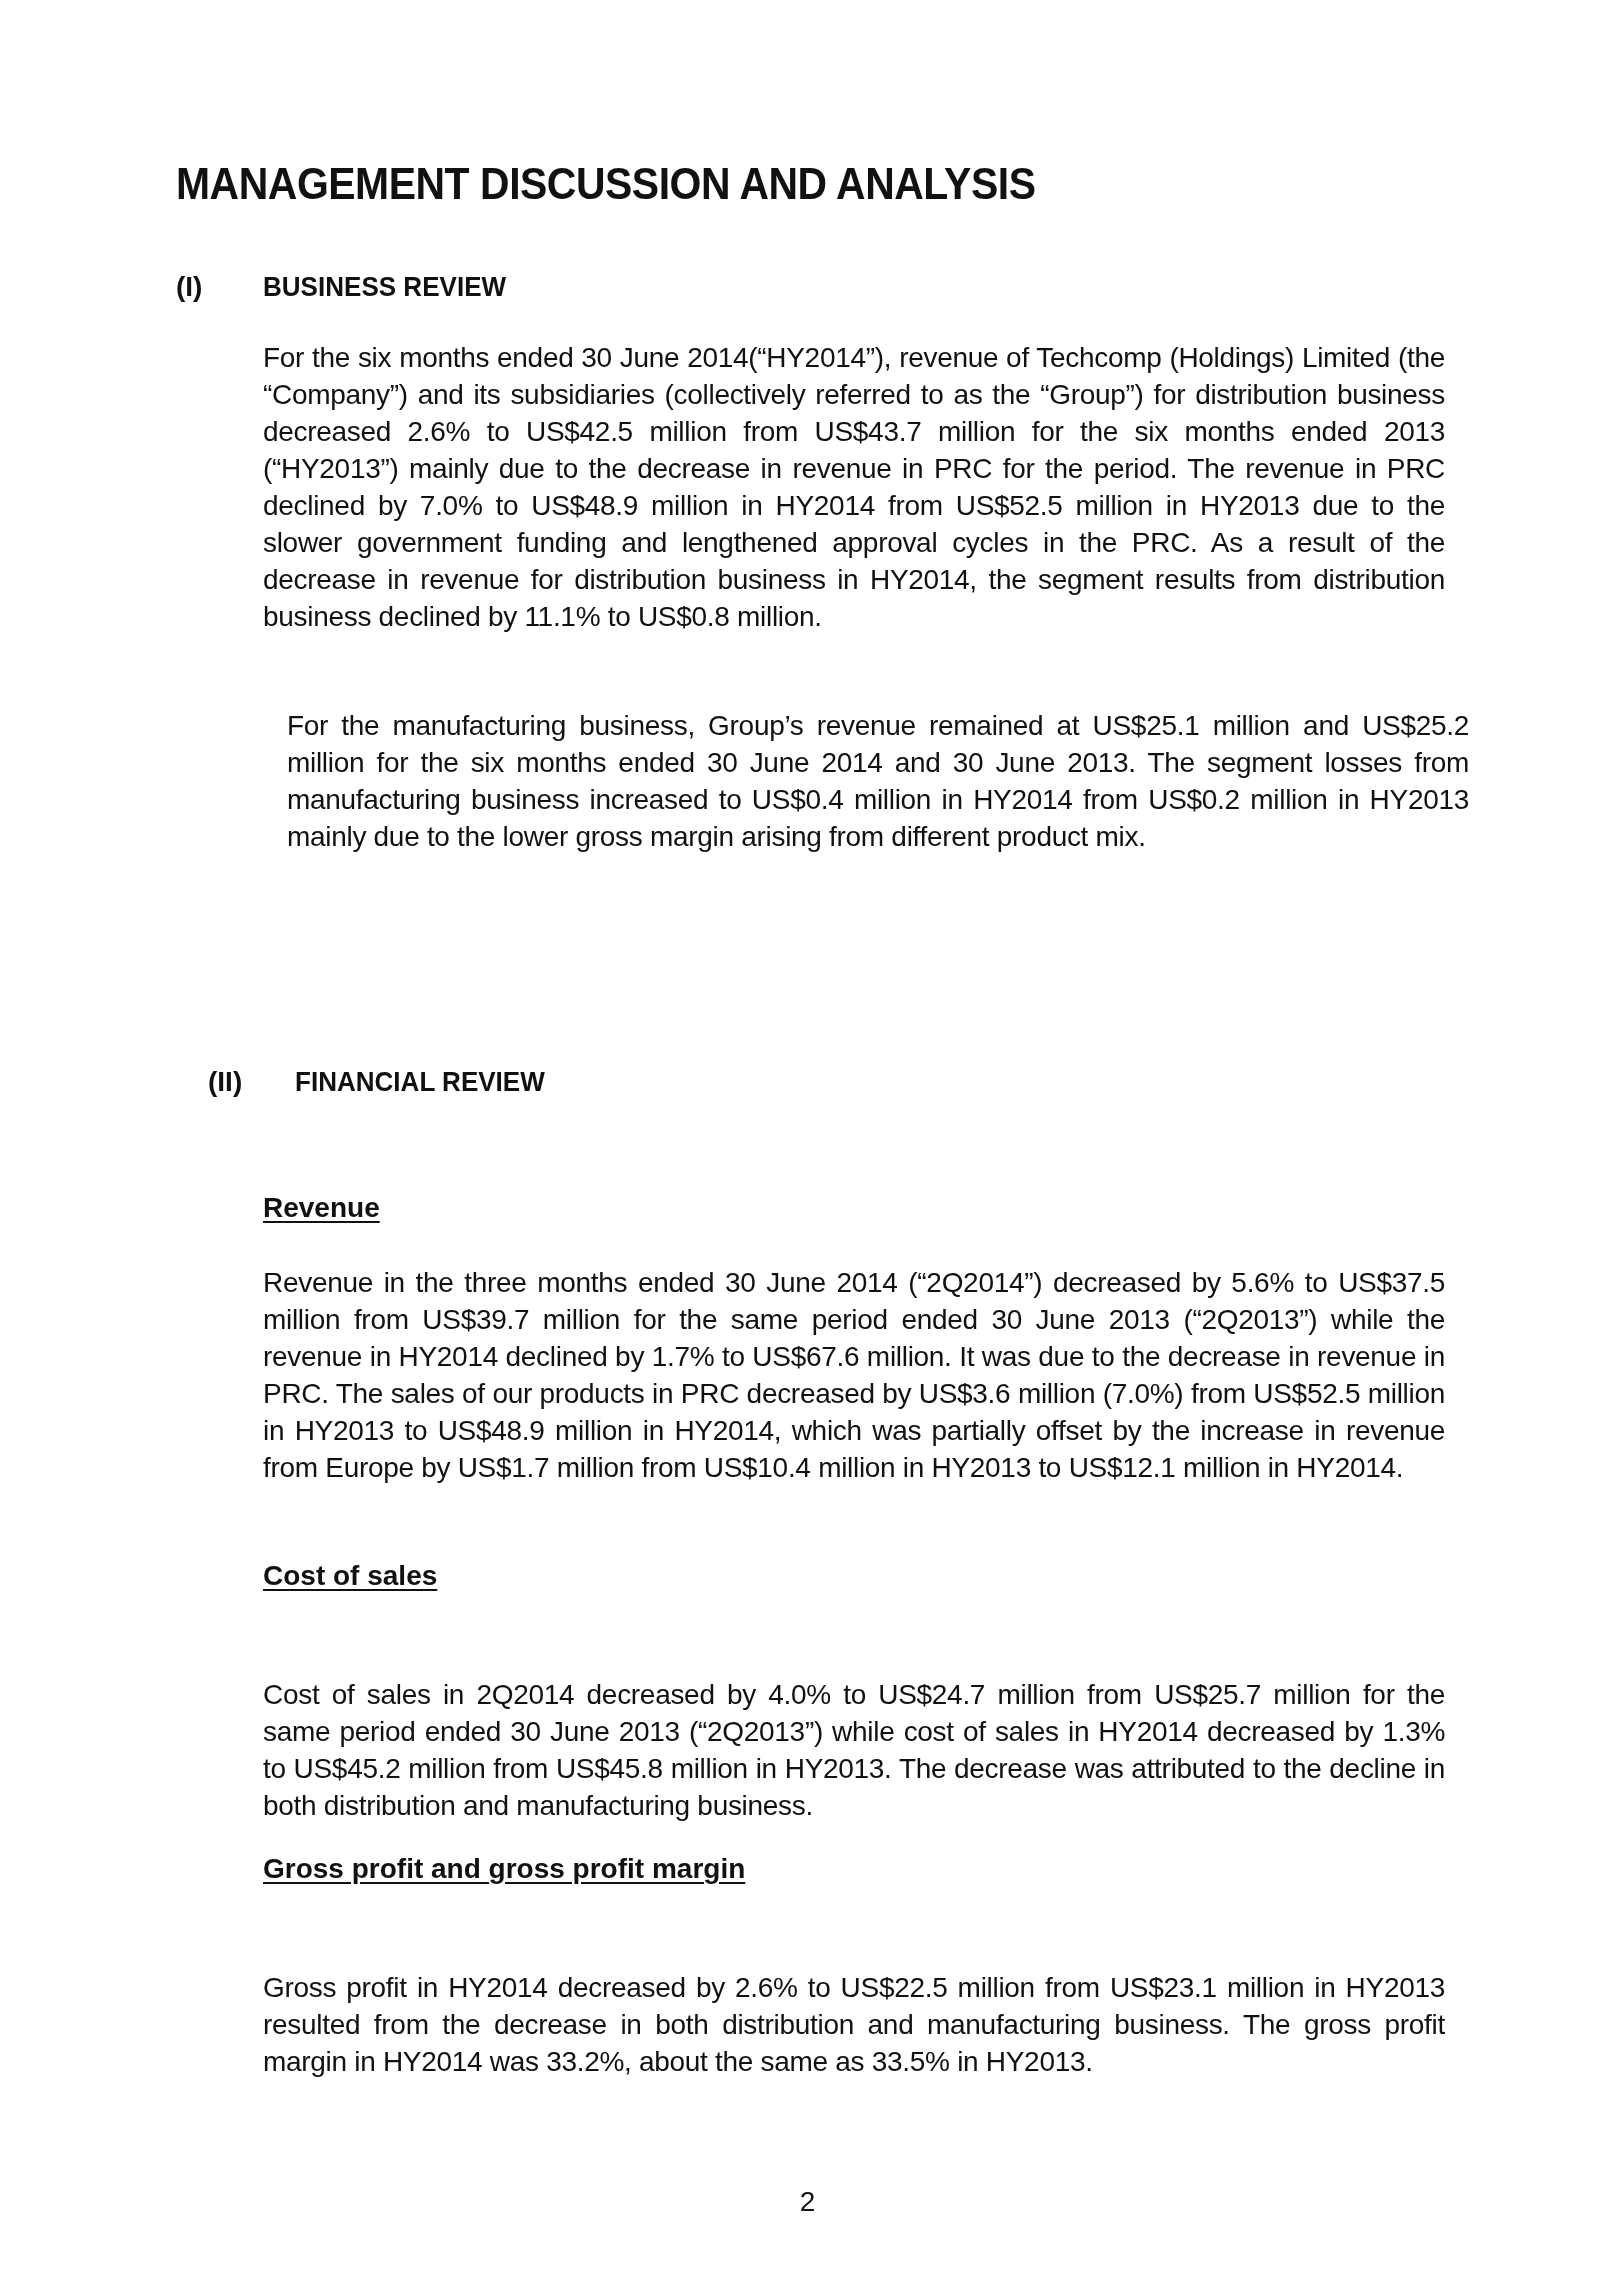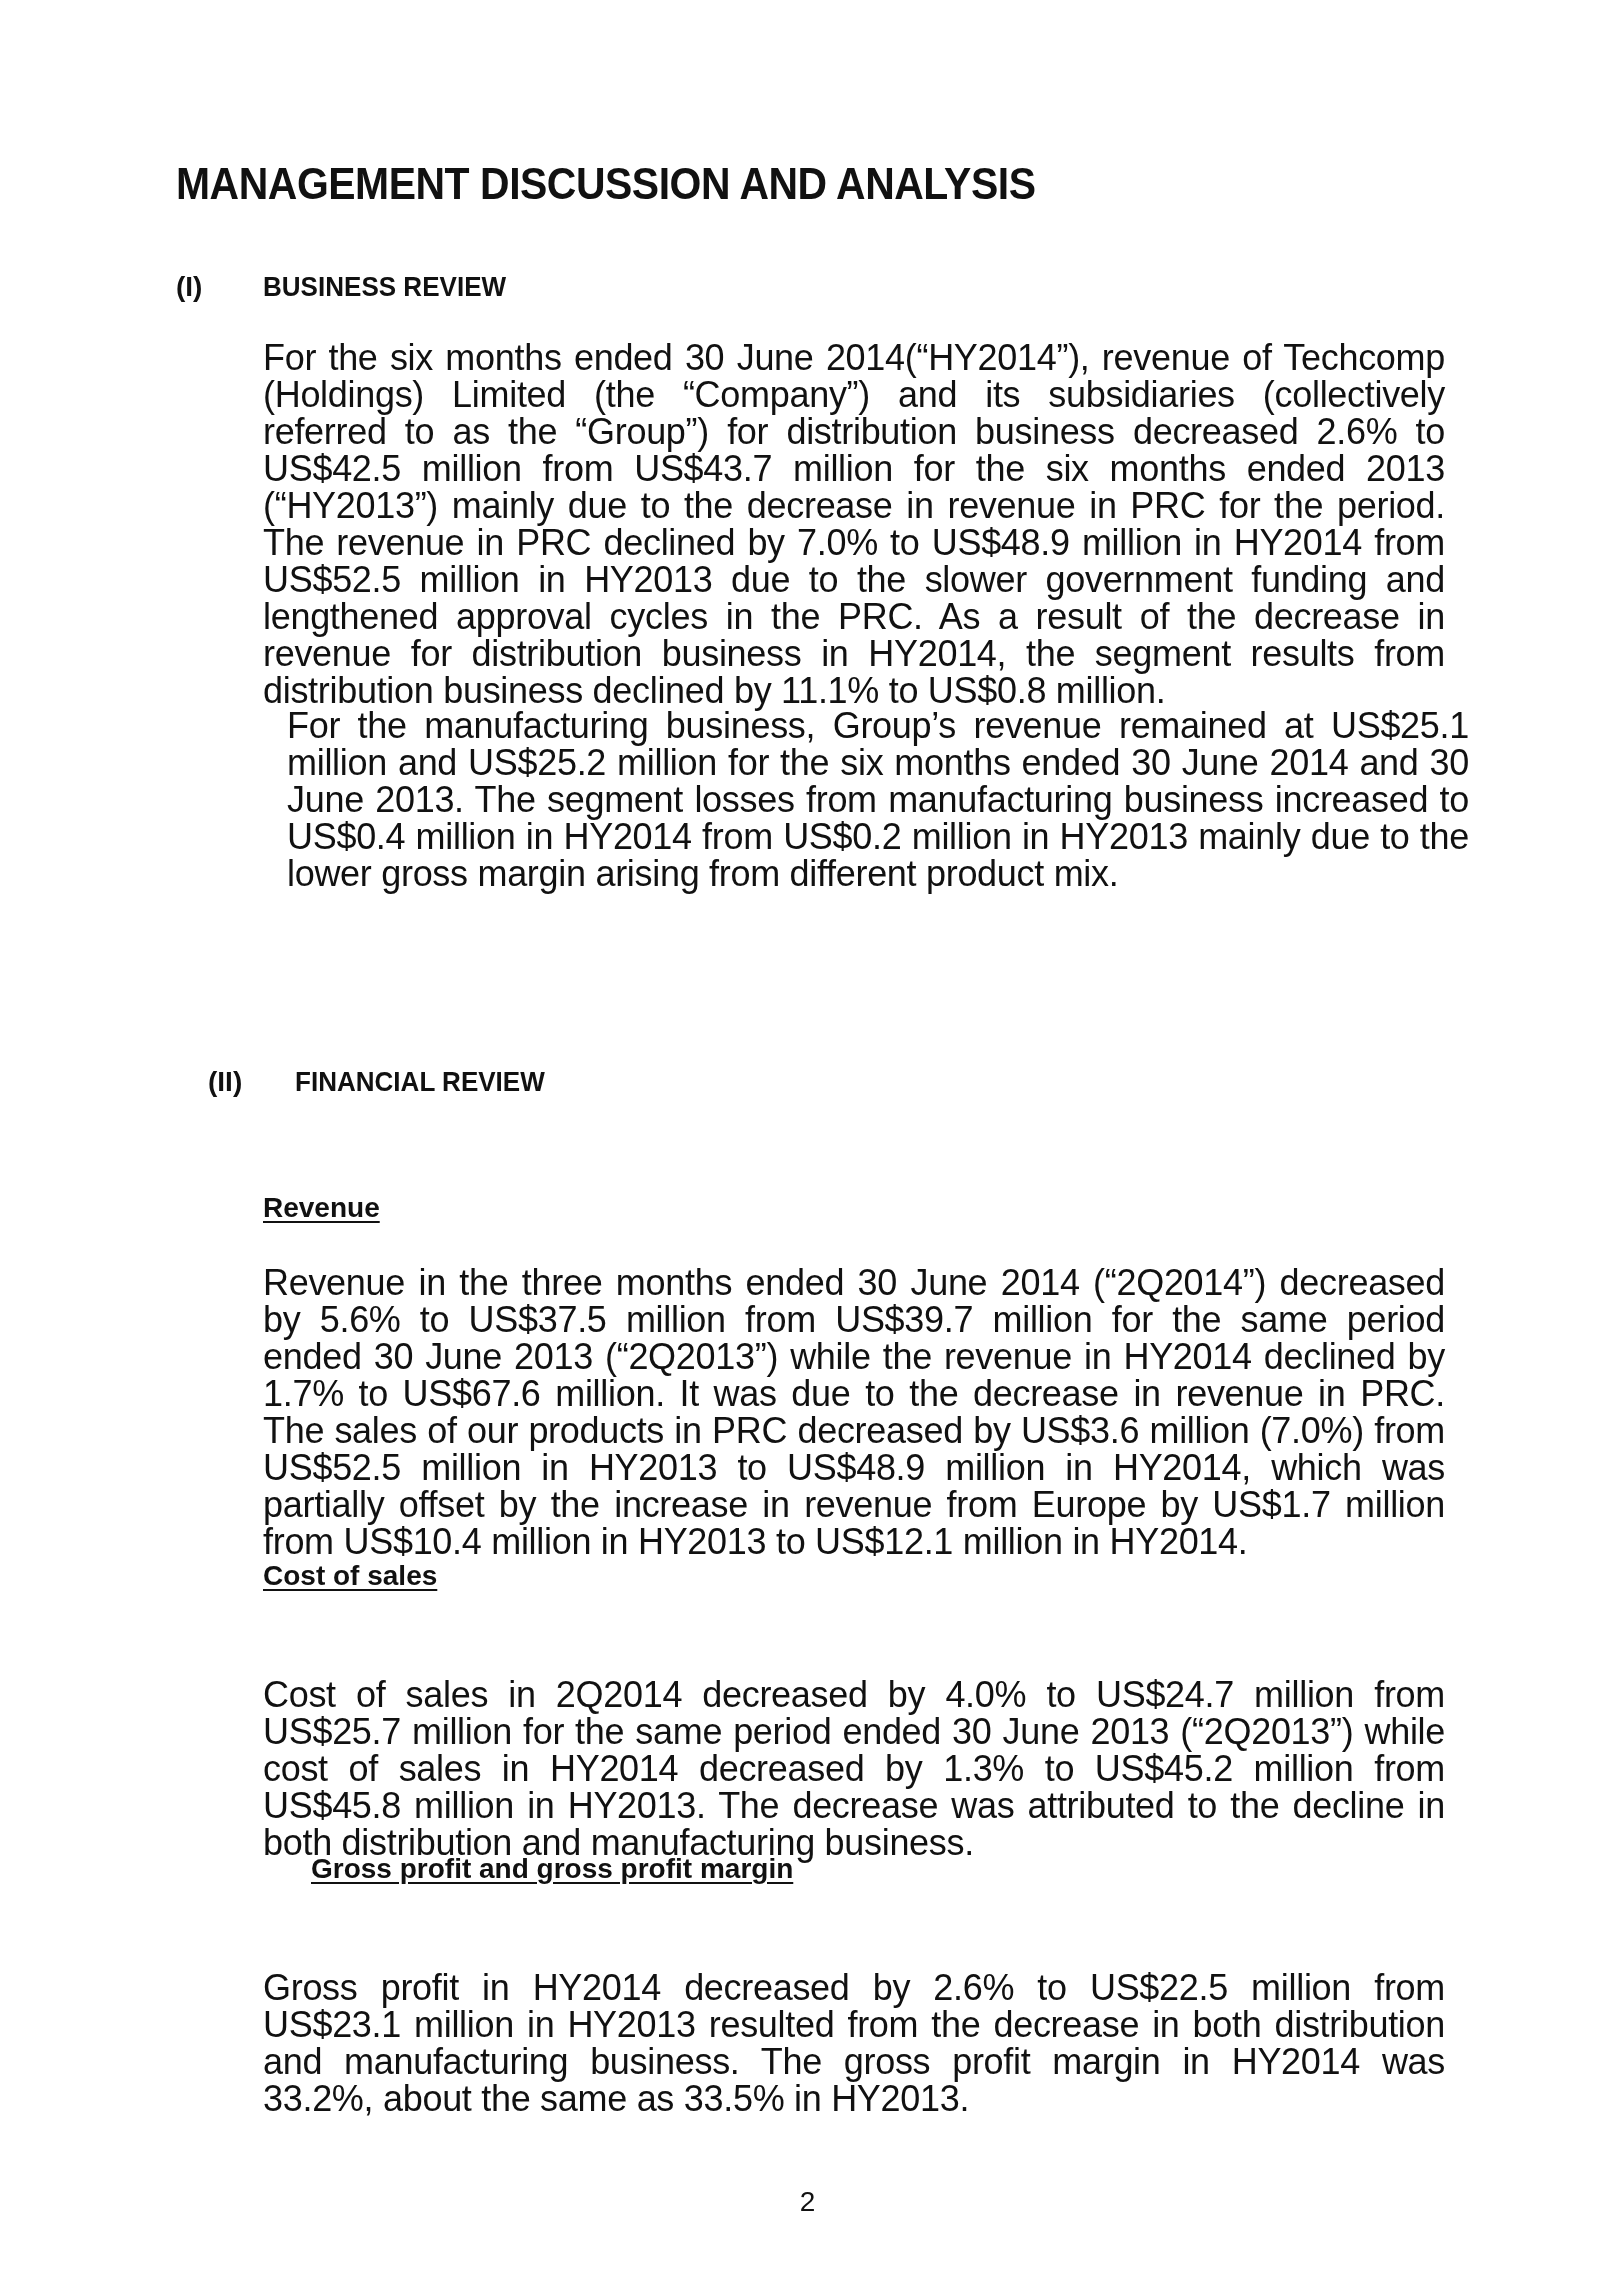--- a/index.html
+++ b/index.html
@@ -58,21 +58,21 @@
       text-decoration: underline;
       text-underline-offset: 4px;
       line-height: 36px;
       white-space: nowrap;
       text-align: center;
     }
     .para {
       position: absolute;
       left: 263px;
       width: 1182px;
-      font-size: 36px;
+      font-size: 28px;
       line-height: 37px;
       text-align: justify;
       margin: 0;
       letter-spacing: -0.3px;
     }
     .page-number {
       position: absolute;
       left: 0;
       width: 1615px;
       top: 2186px;
@@ -99,18 +99,18 @@
   <div class="section-head" style="top:1064px;margin-left:32px;">
     <span class="num">(II)</span><span class="label">FINANCIAL REVIEW</span>
   </div>
 
   <div class="sub-head" style="top:1190px;">Revenue</div>
   <p class="para" style="top:1264px;">Revenue in the three months ended 30 June 2014 (“2Q2014”) decreased by 5.6% to US$37.5 million from US$39.7 million for the same period ended 30 June 2013 (“2Q2013”) while the revenue in HY2014 declined by 1.7% to US$67.6 million. It was due to the decrease in revenue in PRC.  The sales of our products in PRC decreased by US$3.6 million (7.0%) from US$52.5 million in HY2013 to US$48.9 million in HY2014, which was partially offset by the increase in revenue from Europe by US$1.7 million from US$10.4 million in HY2013 to US$12.1 million in HY2014.</p>
 
   <div class="sub-head" style="top:1558px;">Cost of sales</div>
   <p class="para" style="top:1676px;">Cost of sales in 2Q2014 decreased by 4.0% to US$24.7 million from US$25.7 million for the same period ended 30 June 2013 (“2Q2013”) while cost of sales in HY2014 decreased by 1.3% to US$45.2 million from US$45.8 million in HY2013. The decrease was attributed to the decline in both distribution and manufacturing business.</p>
 
-  <div class="sub-head" style="top:1851px;margin-left:48px;">Gross profit and gross profit margin</div>
+  <div class="sub-head" style="top:1851px;">Gross profit and gross profit margin</div>
   <p class="para" style="top:1925px;margin-top:44px;">Gross profit in HY2014 decreased by 2.6% to US$22.5 million from US$23.1 million in HY2013 resulted from the decrease in both distribution and manufacturing business.  The gross profit margin in HY2014 was 33.2%, about the same as 33.5% in HY2013.</p>
 
   <div class="page-number">2</div>
 </div>
 
 
 </body></html>

